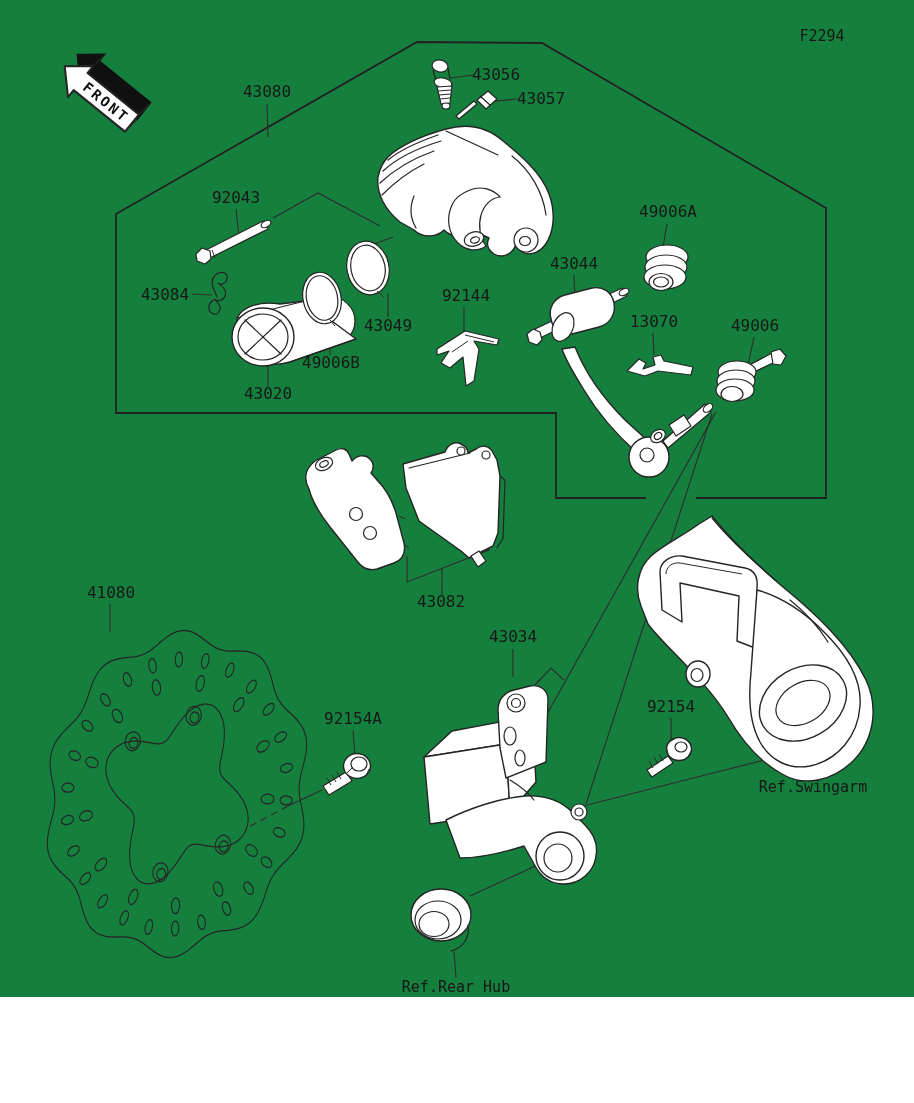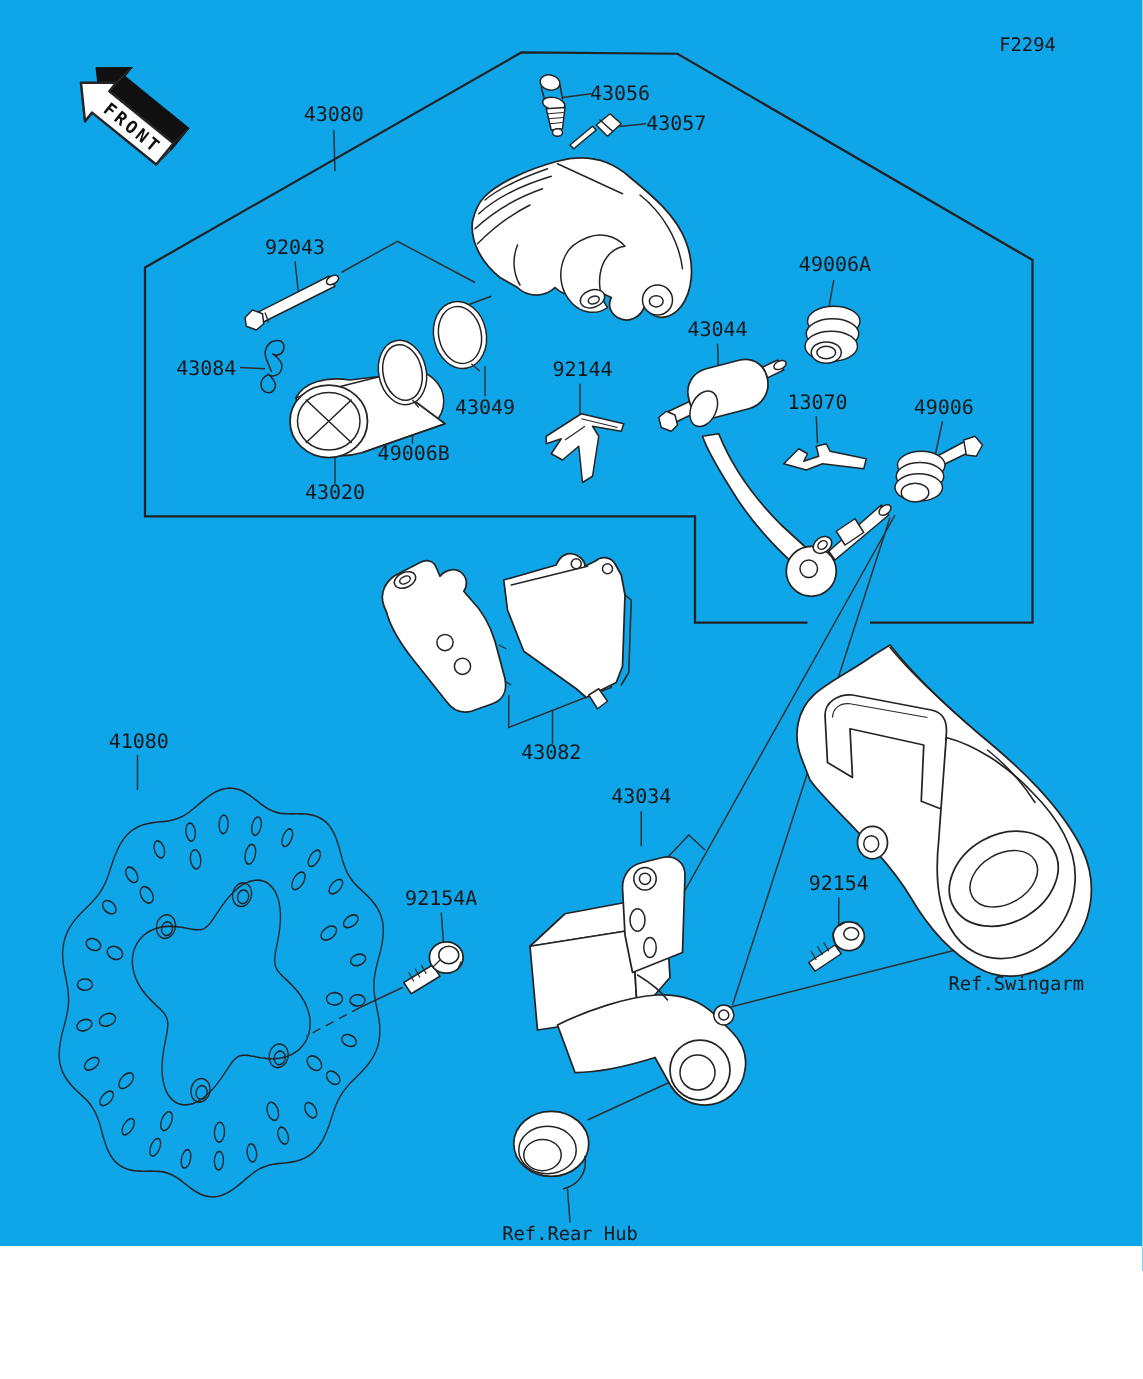--- a/index.html
+++ b/index.html
@@ -1,16 +1,16 @@
 <!DOCTYPE html>
 <html><head>
 <meta charset="utf-8">
 <style>
   html,body{margin:0;padding:0;background:#ffffff;}
-  .stage{position:relative;width:914px;height:997px;background:#0ea5e9;overflow:hidden;}
+  .stage{position:relative;width:914px;height:997px;background:#15803d;overflow:hidden;}
   svg{display:block;}
   .o{fill:#ffffff;stroke:#242424;stroke-width:1.4;stroke-linejoin:round;}
   .o2{fill:#ffffff;stroke:#242424;stroke-width:1.2;stroke-linejoin:round;}
   .ln{fill:none;stroke:#242424;stroke-width:1.2;stroke-linecap:round;}
   .thin{fill:none;stroke:#2a2a2a;stroke-width:1;}
   .leader{fill:none;stroke:#2e2e2e;stroke-width:1.15;}
   .boxline{fill:none;stroke:#222;stroke-width:1.8;stroke-linejoin:miter;}
   .lbl{font-family:"DejaVu Sans Mono","Liberation Mono",monospace;font-size:16px;fill:#171717;}
   .lbl-sm{font-family:"DejaVu Sans Mono","Liberation Mono",monospace;font-size:15px;fill:#171717;}
   .front-txt{font-family:"DejaVu Sans Mono","Liberation Mono",monospace;font-size:14px;font-weight:bold;letter-spacing:2.5px;fill:#0d0d0d;}

